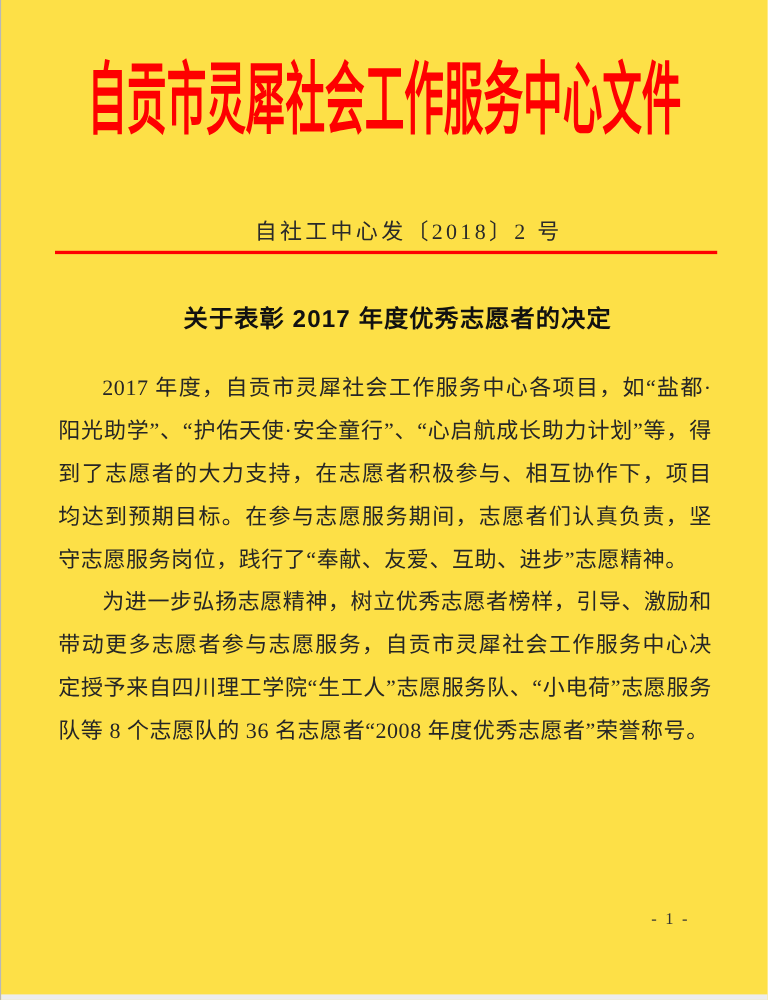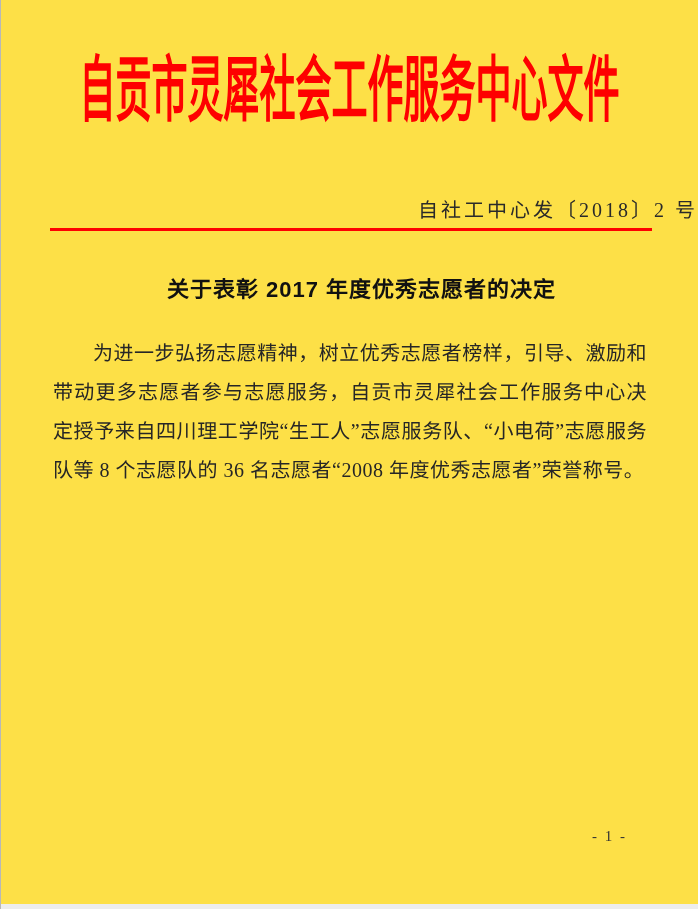--- a/index.html
+++ b/index.html
@@ -38,21 +38,21 @@
     transform: scaleY(2.0);
     transform-origin: top center;
     letter-spacing: 0px;
   }
 
   .doc-number {
     position: absolute;
     top: 194px;
     left: 0;
     width: 100%;
-    text-align: right;
+    text-align: center;
     font-size: 20px;
     letter-spacing: 3px;
     color: #2a2a2a;
     font-family: "Liberation Serif", serif;
     padding-left: 44px;
   }
 
   .red-rule {
     position: absolute;
     top: 228px;
@@ -111,18 +111,19 @@
 
   <div class="letterhead">自贡市灵犀社会工作服务中心文件</div>
 
   <div class="doc-number">自社工中心发〔2018〕2 号</div>
 
   <div class="red-rule"></div>
 
   <h1 class="doc-title">关于表彰 2017 年度优秀志愿者的决定</h1>
 
   <div class="doc-body">
+    <p>2017 年度，自贡市灵犀社会工作服务中心各项目，如“盐都·阳光助学”、“护佑天使·安全童行”、“心启航成长助力计划”等，得到了志愿者的大力支持，在志愿者积极参与、相互协作下，项目均达到预期目标。在参与志愿服务期间，志愿者们认真负责，坚守志愿服务岗位，践行了“奉献、友爱、互助、进步”志愿精神。</p>
     <p>为进一步弘扬志愿精神，树立优秀志愿者榜样，引导、激励和带动更多志愿者参与志愿服务，自贡市灵犀社会工作服务中心决定授予来自四川理工学院“生工人”志愿服务队、“小电荷”志愿服务队等 8 个志愿队的 36 名志愿者“2008 年度优秀志愿者”荣誉称号。</p>
   </div>
 
   <div class="page-number">- 1 -</div>
 
 </div>
 
 </body></html>

